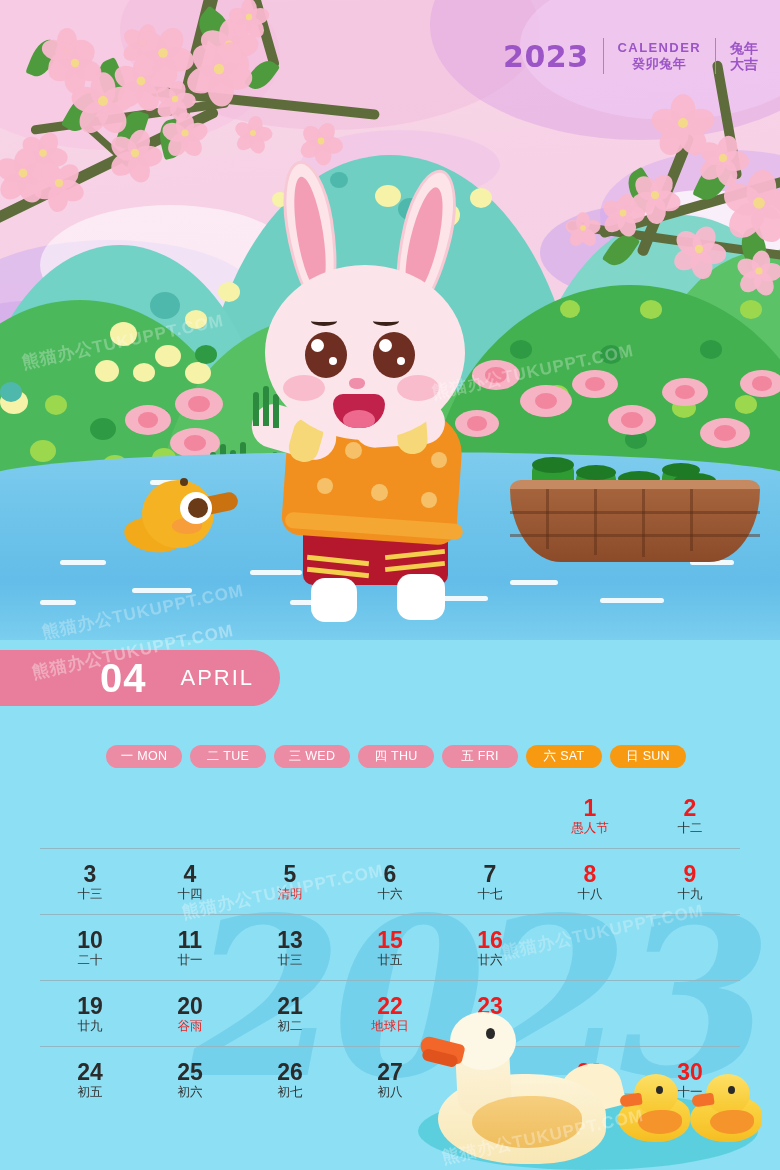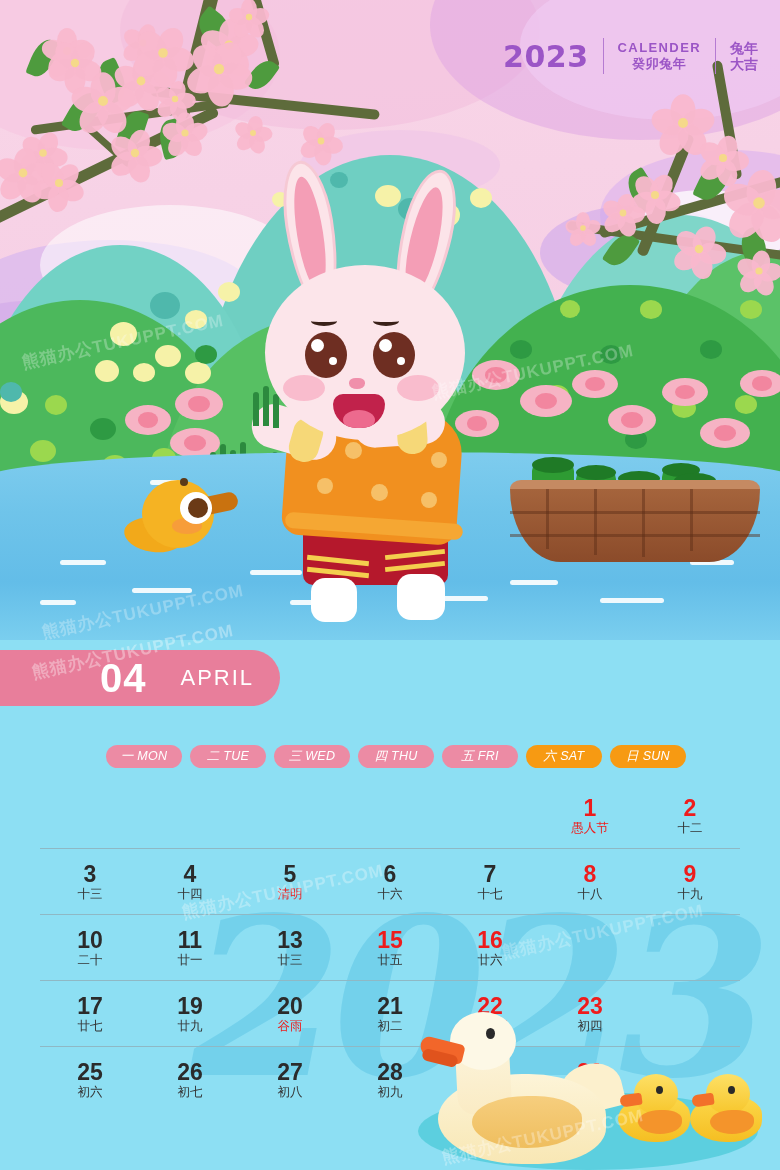--- a/index.html
+++ b/index.html
@@ -158,21 +158,21 @@
     position:absolute; left:190px; top:140px;
     font-size:220px; font-weight:700; font-style:italic;
     color:#5FC6E6; opacity:.55; letter-spacing:-10px;
     font-family:"DejaVu Serif", serif; pointer-events:none;
     user-select:none;
   }
   .wk-row{ position:absolute; left:106px; top:17px; width:580px;
            display:grid; grid-template-columns:repeat(7,1fr); gap:8px; }
   .wk{ height:23px; border-radius:12px; display:flex; align-items:center;
        justify-content:center; color:#fff; font-size:12.5px; letter-spacing:.3px;
-       background:#EC8BA4; white-space:nowrap;font-style:italic; }
+       background:#EC8BA4; white-space:nowrap; }
   .wk.weekend{ background:#F79A12; }
 
   .grid{ position:absolute; left:40px; top:55px; width:700px; }
   .row{ display:grid; grid-template-columns:repeat(7,1fr);
         border-bottom:1px solid #8FB8C4; }
   .row:last-child{ border-bottom:none; }
   .cell{ height:65px; display:flex; flex-direction:column;
          align-items:center; justify-content:center; gap:2px; }
   .d-num{ font-size:23px; font-weight:700; color:#2B2B2B; line-height:1.05; }
   .d-lun{ font-size:12.5px; color:#333; line-height:1.1; }
@@ -768,24 +768,20 @@
             <div class="d-num red">15</div>
             <div class="d-lun">廿五</div>
           </div>
           <div class="cell">
             <div class="d-num red">16</div>
             <div class="d-lun">廿六</div>
           </div>
         </div>
         <div class="row">
           <div class="cell">
-            <div class="d-num">17</div>
-            <div class="d-lun">廿七</div>
-          </div>
-          <div class="cell">
             <div class="d-num">19</div>
             <div class="d-lun">廿九</div>
           </div>
           <div class="cell">
             <div class="d-num">20</div>
             <div class="d-lun red">谷雨</div>
           </div>
           <div class="cell">
             <div class="d-num">21</div>
             <div class="d-lun">初二</div>
@@ -793,20 +789,24 @@
           <div class="cell">
             <div class="d-num red">22</div>
             <div class="d-lun red">地球日</div>
           </div>
           <div class="cell">
             <div class="d-num red">23</div>
             <div class="d-lun">初四</div>
           </div>
         </div>
         <div class="row">
+          <div class="cell">
+            <div class="d-num">24</div>
+            <div class="d-lun">初五</div>
+          </div>
           <div class="cell">
             <div class="d-num">25</div>
             <div class="d-lun">初六</div>
           </div>
           <div class="cell">
             <div class="d-num">26</div>
             <div class="d-lun">初七</div>
           </div>
           <div class="cell">
             <div class="d-num">27</div>

